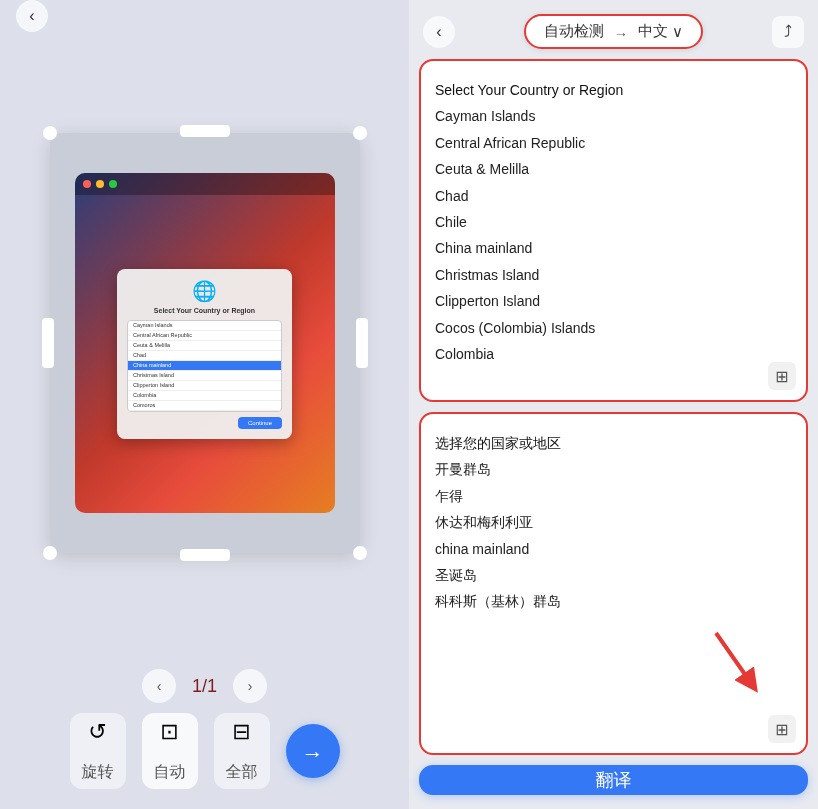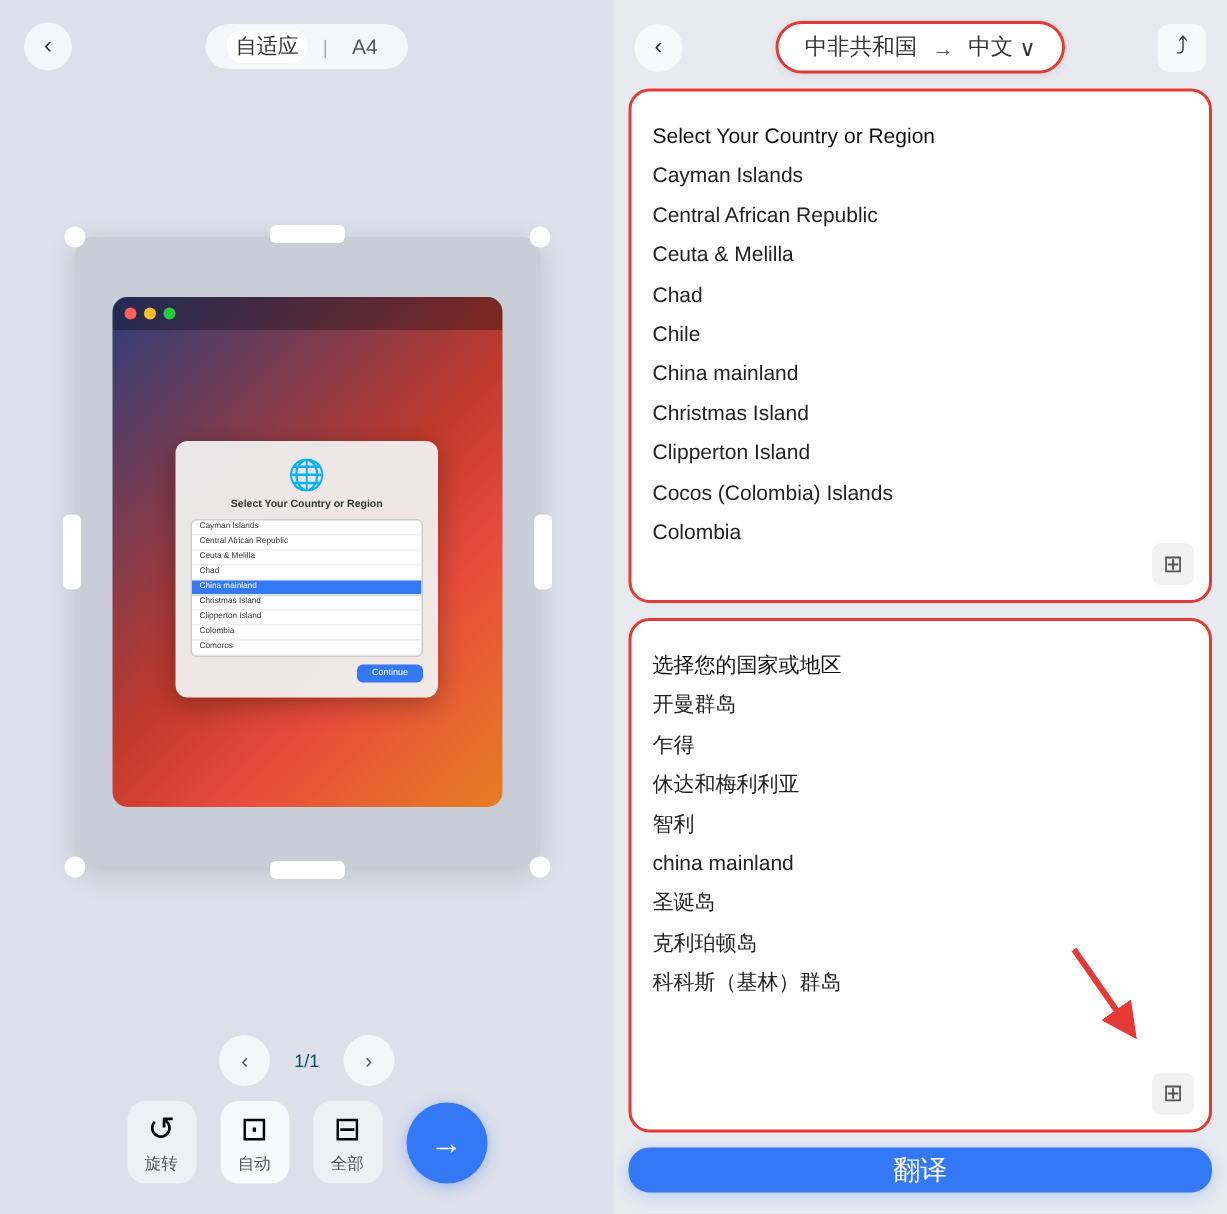--- a/index.html
+++ b/index.html
@@ -233,22 +233,22 @@
       border: none;
       display: flex;
       align-items: center;
       justify-content: center;
       cursor: pointer;
       font-size: 14px;
       color: #555;
     }
 
     .page-indicator {
-      font-size: 12px;
-      color: #0c4a6e;
+      font-size: 18px;
+      color: #7f1d1d;
     }
 
     .bottom-toolbar {
       display: flex;
       align-items: center;
       gap: 16px;
       width: 100%;
       justify-content: center;
     }
 
@@ -263,22 +263,23 @@
       padding: 6px 12px;
       border-radius: 12px;
       background: rgba(255,255,255,0.5);
     }
 
     .toolbar-btn-icon {
       font-size: 22px;
     }
 
     .toolbar-btn-label {
-      font-size: 11px;
+      font-size: 16px;
       color: #555;
+      margin-top: 15px;
     }
 
     .toolbar-btn.active {
       background: rgba(255,255,255,0.8);
     }
 
     .translate-arrow-btn {
       width: 54px;
       height: 54px;
       border-radius: 50%;
@@ -424,25 +425,20 @@
     }
   </style>
 </head>
 <body>
 
 <div class="left-panel">
   <div class="left-header">
     <button class="back-btn-left">
       <span>‹</span>
     </button>
-    <div class="mode-selector">
-      <span class="mode-option active">自适应</span>
-      <span class="mode-divider">|</span>
-      <span class="mode-option">A4</span>
-    </div>
   </div>
 
   <div class="preview-area">
     <div class="screenshot-frame">
 
       <div class="handle handle-left"></div>
       <div class="handle handle-right"></div>
       <div class="handle handle-top"></div>
       <div class="handle handle-bottom"></div>
       <div class="handle-corner handle-tl"></div>
@@ -508,21 +504,21 @@
     </div>
   </div>
 </div>
 
 <div class="right-panel">
   <div class="right-header">
     <button class="back-btn-right">
       <span>‹</span>
     </button>
     <div class="lang-selector">
-      <span>中非共和国</span>
+      <span>自动检测</span>
       <span class="lang-arrow">→</span>
       <div class="lang-target">
         <span>中文</span>
         <span>∨</span>
       </div>
     </div>
     <button class="share-btn">
       <span>⤴</span>
     </button>
   </div>
@@ -545,24 +541,22 @@
       <span>⊞</span>
     </button>
   </div>
 
   <div class="translation-box">
     <div class="content">
       <div class="translation-item header">选择您的国家或地区</div>
       <div class="translation-item">开曼群岛</div>
       <div class="translation-item">乍得</div>
       <div class="translation-item">休达和梅利利亚</div>
-      <div class="translation-item">智利</div>
       <div class="translation-item">china mainland</div>
       <div class="translation-item">圣诞岛</div>
-      <div class="translation-item">克利珀顿岛</div>
       <div class="translation-item">科科斯（基林）群岛</div>
     </div>
 
     <svg style="position:absolute;bottom:55px;right:40px;width:60px;height:70px;" viewBox="0 0 60 70">
       <defs>
         <marker id="arrowhead" markerWidth="6" markerHeight="6" refX="3" refY="3" orient="auto">
           <polygon points="0 0, 6 3, 0 6" fill="#e53935"></polygon>
         </marker>
       </defs>
       <line x1="10" y1="5" x2="45" y2="55" stroke="#e53935" stroke-width="4" marker-end="url(#arrowhead)"></line>

